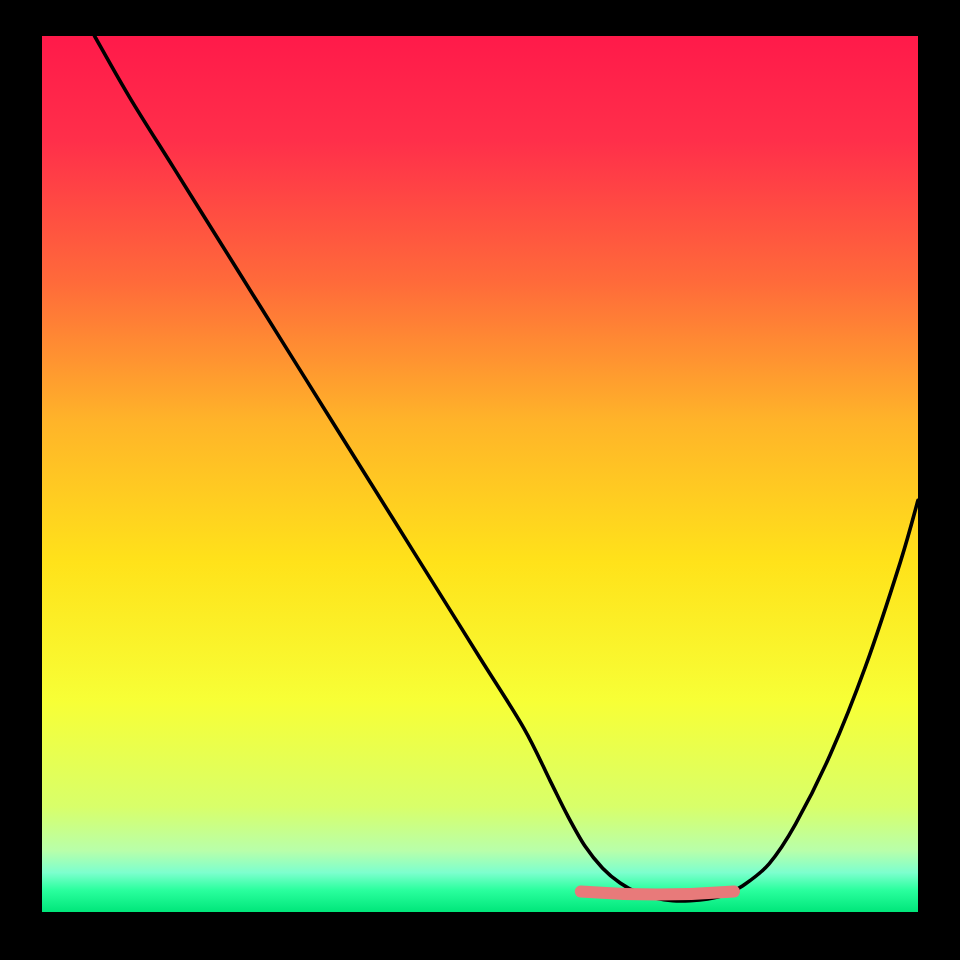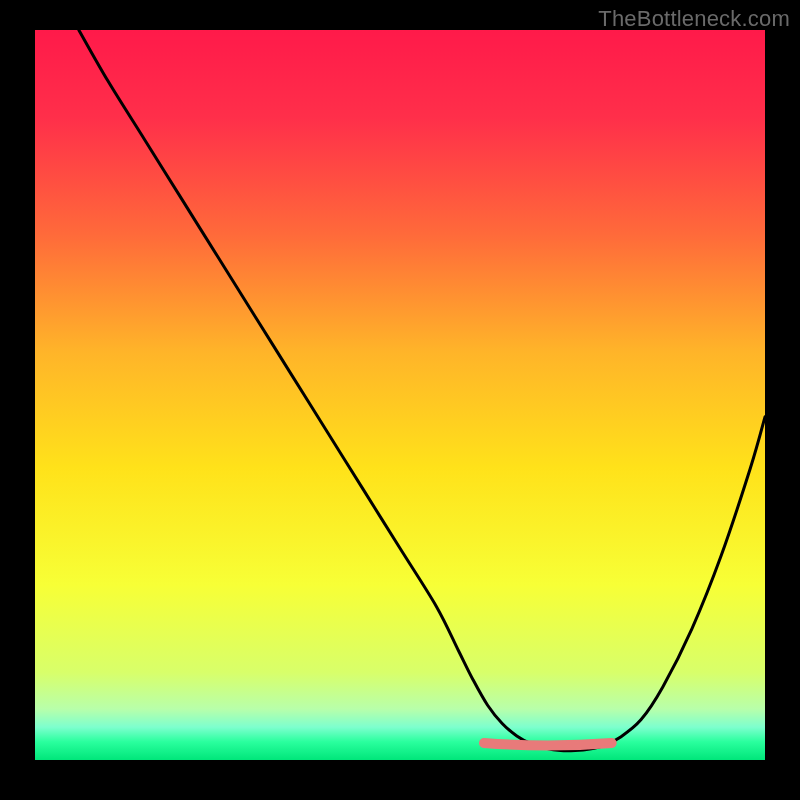--- a/index.html
+++ b/index.html
@@ -21,21 +21,20 @@
     top: 30px;
     width: 730px;
     height: 730px;
     overflow: hidden;
   }
   .plot svg { display: block; width: 100%; height: 100%; }
 </style>
 </head>
 <body>
 <div class="frame">
-  <div class="watermark">TheBottleneck.com</div>
   <div class="plot">
     <svg viewBox="0 0 730 730" preserveAspectRatio="none">
       <defs>
         <linearGradient id="bg" x1="0" y1="0" x2="0" y2="1">
 
         <stop offset="0.00%" stop-color="#ff1a4a"></stop>
             <stop offset="12.00%" stop-color="#ff2f4a"></stop>
             <stop offset="28.00%" stop-color="#ff6a3a"></stop>
             <stop offset="44.00%" stop-color="#ffb429"></stop>
             <stop offset="60.00%" stop-color="#ffe21a"></stop>

